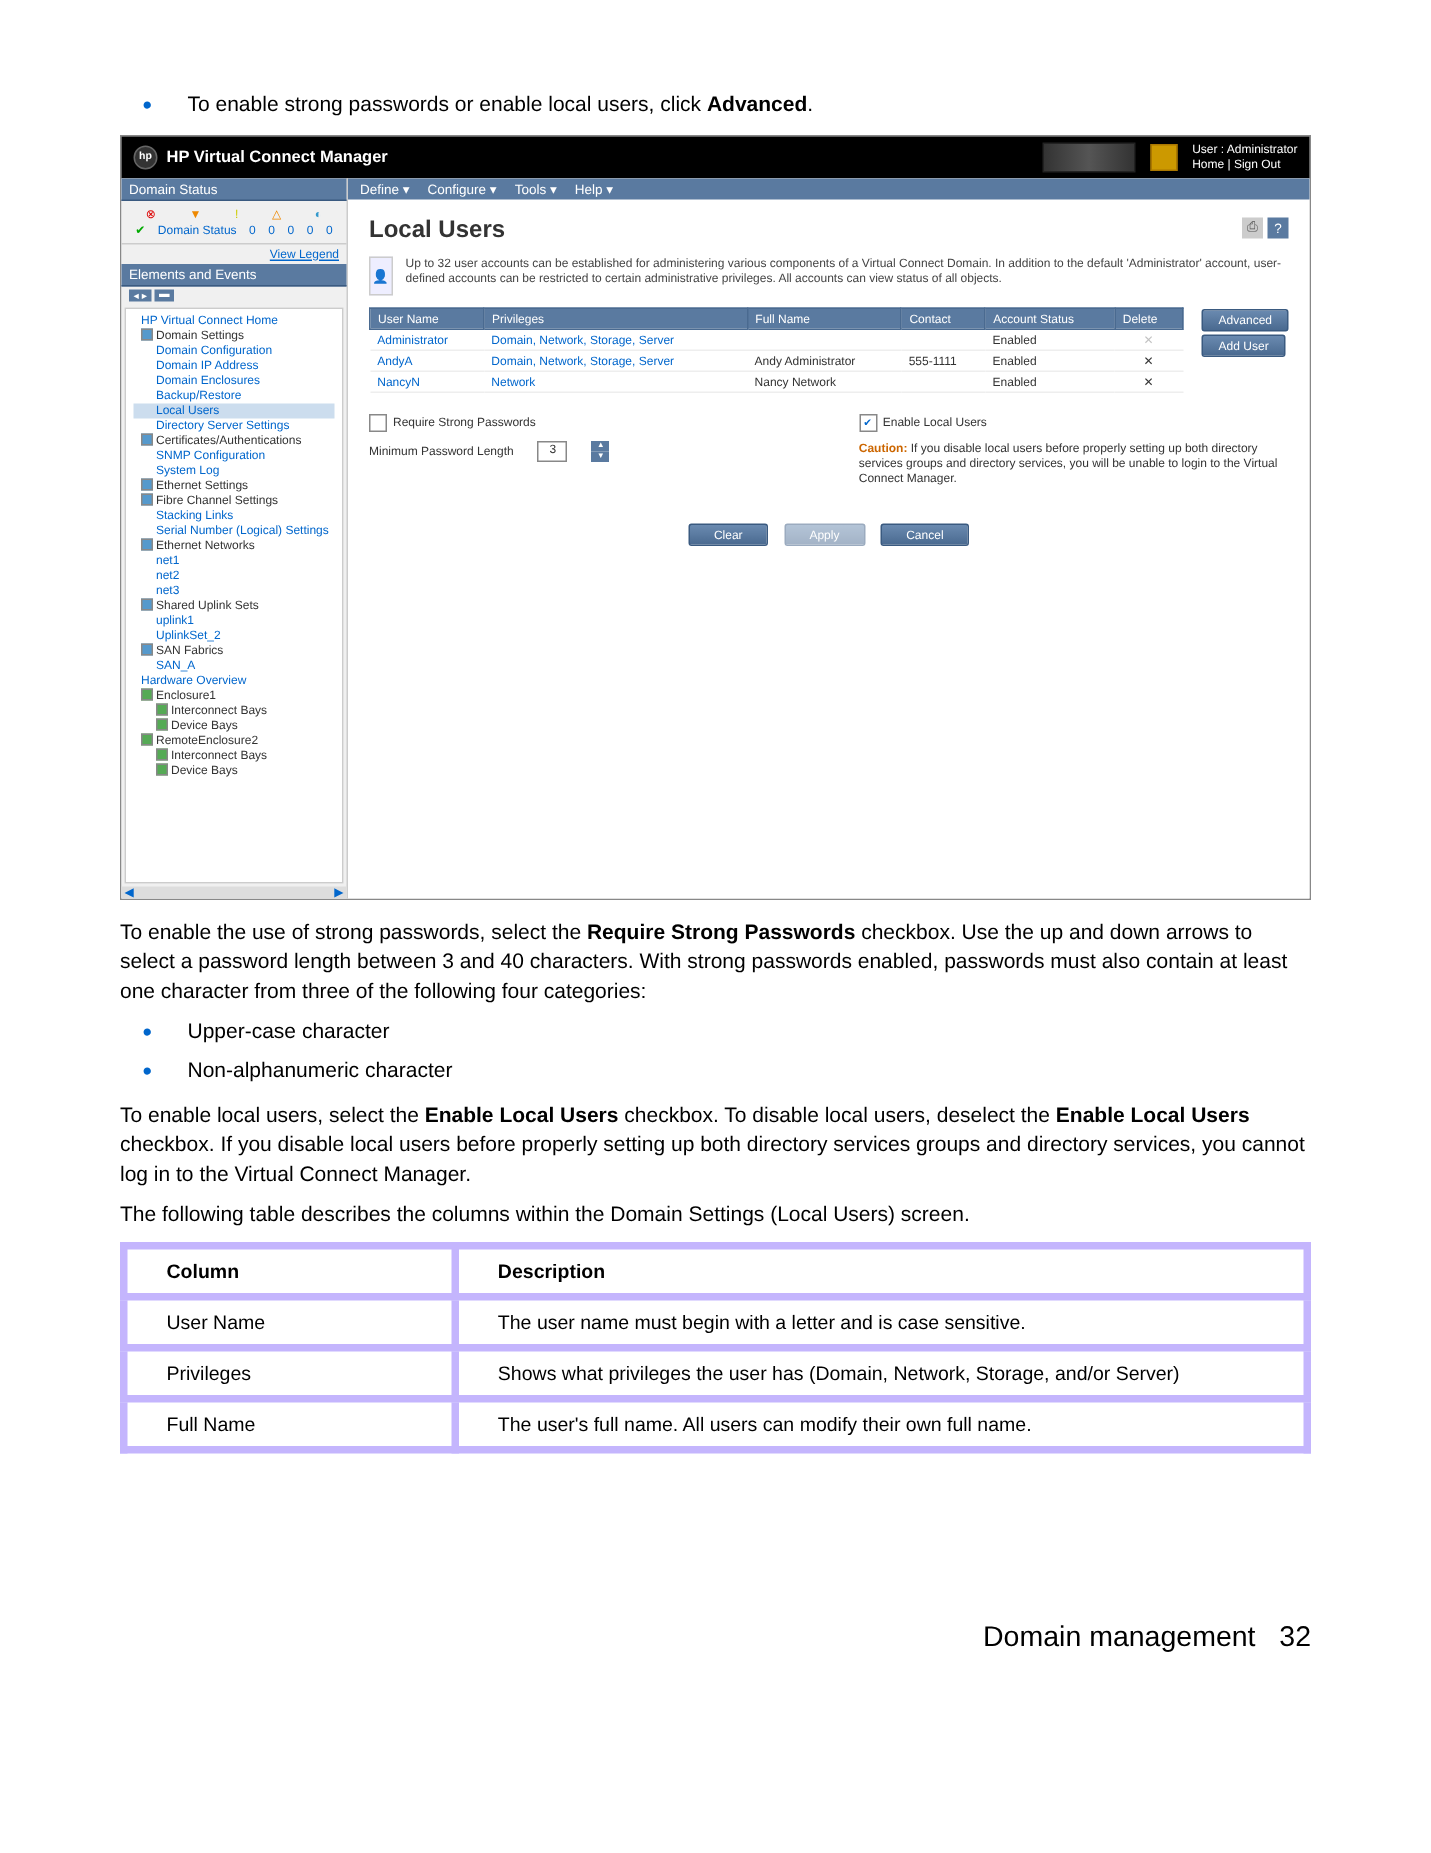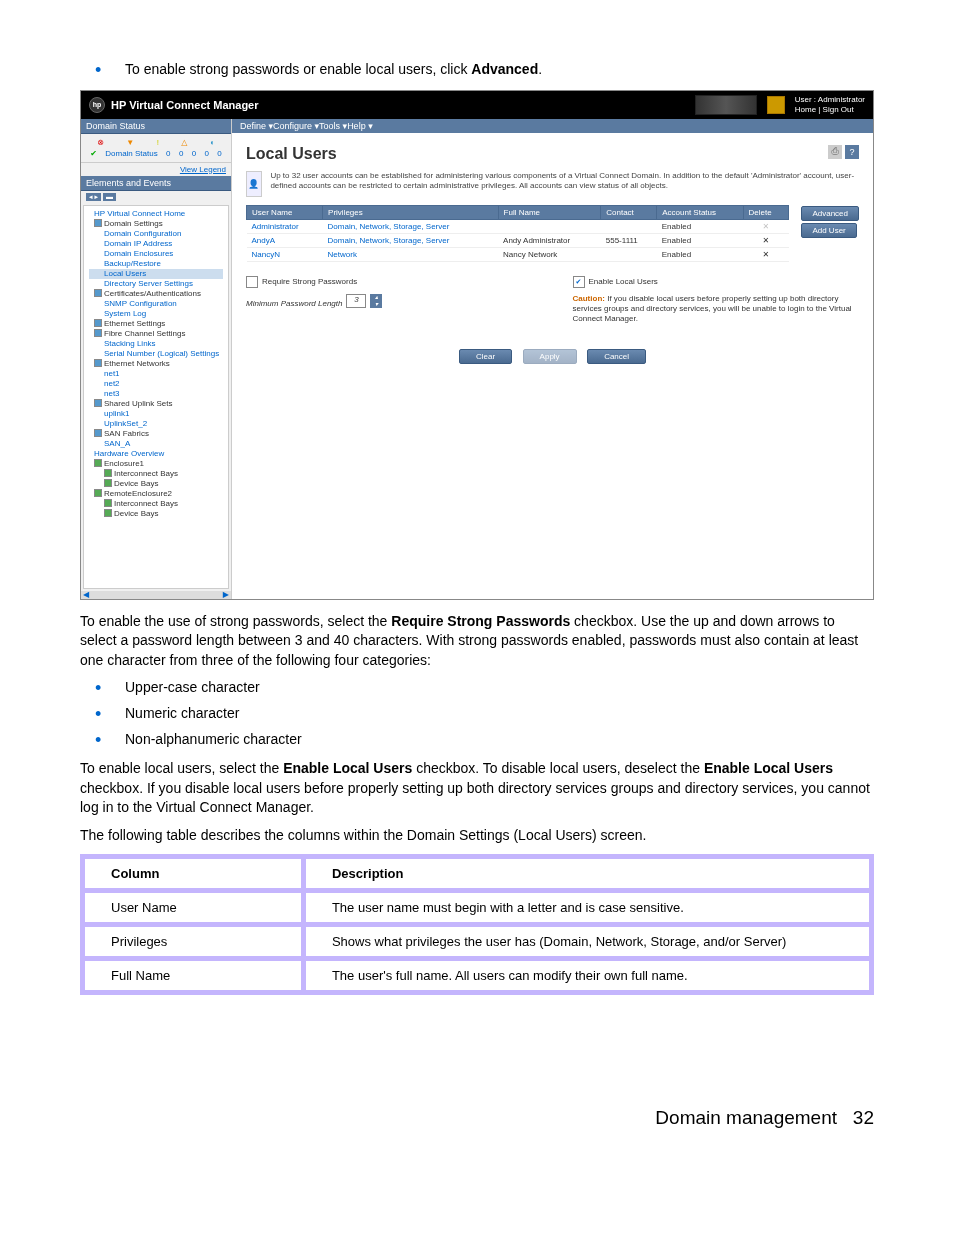--- a/index.html
+++ b/index.html
@@ -76,41 +76,41 @@
   .ss-tabs-small { padding:2px 5px; display:flex; gap:2px;}
   .ss-tabs-small span{ background:#5a7aa0; color:#fff; padding:0 3px; font-size:7px;}
   .ss-tree { padding: 3px 5px; flex:1; overflow:hidden; background:#fff; border:1px solid #ccc; margin:2px;}
   .ss-tree a { color:#06c; text-decoration:none; display:block; padding:0 0 1px 0; }
   .ss-tree .l1{padding-left:5px;} .ss-tree .l2{padding-left:15px;}
   .ss-tree .sel{ background:#cde; }
   .ss-tree .hdr{ color:#333; font-weight:normal;}
   .ss-tree .sq{ display:inline-block; width:6px; height:6px; border:1px solid #888; margin-right:2px; vertical-align:middle;} .ss-tree .sq.g{background:#5a5;} .ss-tree .sq.b{background:#59c;}
   .ss-scroll { height:8px; background:#ddd; display:flex; justify-content:space-between; align-items:center; padding:0 2px; color:#06c;}
   .ss-main { flex:1; background:#fff; display:flex; flex-direction:column;}
-  .ss-menubar { background:#5a7aa0; color:#fff; padding:2px 8px; font-size:9px; display:flex; gap:0;}
+  .ss-menubar { background:#5a7aa0; color:#fff; padding:2px 8px; font-size:9px; display:flex; gap:12px;}
   .ss-menubar span{cursor:default;}
   .ss-content { padding:12px 14px; flex:1;}
   .ss-title-row{ display:flex; justify-content:space-between; align-items:flex-start;}
   .ss-title { font-size:16px; font-weight:bold; color:#333;}
   .ss-help-icons{ display:flex; gap:3px;}
   .ss-help-icons span{ width:14px; height:14px; background:#5a7aa0; color:#fff; display:inline-flex; align-items:center; justify-content:center; font-size:9px;}
   .ss-intro { display:flex; gap:8px; margin:8px 0;}
   .ss-avatar{ width:24px; height:24px; border:1px solid #ccc; background:#eef; display:flex; align-items:center; justify-content:center;}
   .ss-intro-text{ font-size:8px; color:#444; line-height:1.3;}
   table.ss-table { border-collapse:collapse; width:100%; font-size:8px;}
   .ss-table th{ background:#5a7aa0; color:#fff; text-align:left; padding:2px 5px; font-weight:normal; border:1px solid #4a6a90;}
   .ss-table td{ padding:2px 5px; color:#06c; border-bottom:1px solid #eee;}
   .ss-table td.black{color:#333;}
   .ss-btns-right{ float:right; margin-left:8px;}
   .ss-btn{ display:inline-block; background:linear-gradient(#6a8ab0,#4a6a90); color:#fff; padding:2px 10px; font-size:8px; border:1px solid #3a5a80; border-radius:2px; margin:1px 0;}
   .ss-options{ display:flex; gap:40px; margin-top:14px; font-size:8px;}
   .ss-opt-left, .ss-opt-right{ flex:1;}
   .ss-chk{ display:flex; align-items:center; gap:4px; margin-bottom:6px;}
   .ss-chk-box{ width:10px; height:10px; border:1px solid #888; background:#fff; display:inline-flex; align-items:center; justify-content:center; font-size:7px; color:#06c;}
-  .ss-numrow{ display:flex; align-items:flex-end; gap:4px;font-style:italic;}
+  .ss-numrow{ display:flex; align-items:center; gap:16px;}
   .ss-numbox{ width:18px; height:12px; border:1px solid #888; background:#fff; text-align:center; font-size:8px;}
   .ss-spinner{ display:flex; flex-direction:column;}
   .ss-spinner span{ width:12px; height:7px; background:#5a7aa0; color:#fff; font-size:6px; text-align:center; line-height:7px;}
   .ss-caution{ font-size:8px; color:#333; margin-top:4px; line-height:1.3;}
   .ss-caution b{color:#c60;}
   .ss-action-row{ text-align:center; margin-top:24px;}
   .ss-action-row .ss-btn{ margin:0 4px; padding:2px 16px;}
   .ss-btn.disabled{ opacity:0.5;}
   p.body-text{ line-height:1.4; margin:8px 0;}
   table.desc-table{ border-collapse:collapse; width:100%; margin-top:6px;}
@@ -304,21 +304,20 @@
     </div>
   </div>
 </div>
 
 <p class="body-text">
   <span>To enable the use of strong passwords, select the </span><b>Require Strong Passwords</b><span> checkbox. Use the up and down arrows to select a password length between 3 and 40 characters. With strong passwords enabled, passwords must also contain at least one character from three of the following four categories:</span>
 </p>
 
 <ul class="bullet-list">
   <li>Upper-case character</li>
-  <li>Numeric character</li>
   <li>Non-alphanumeric character</li>
 </ul>
 
 <p class="body-text">
   <span>To enable local users, select the </span><b>Enable Local Users</b><span> checkbox. To disable local users, deselect the </span><b>Enable Local Users</b><span> checkbox. If you disable local users before properly setting up both directory services groups and directory services, you cannot log in to the Virtual Connect Manager.</span>
 </p>
 
 <p class="body-text">The following table describes the columns within the Domain Settings (Local Users) screen.</p>
 
 <table class="desc-table">

